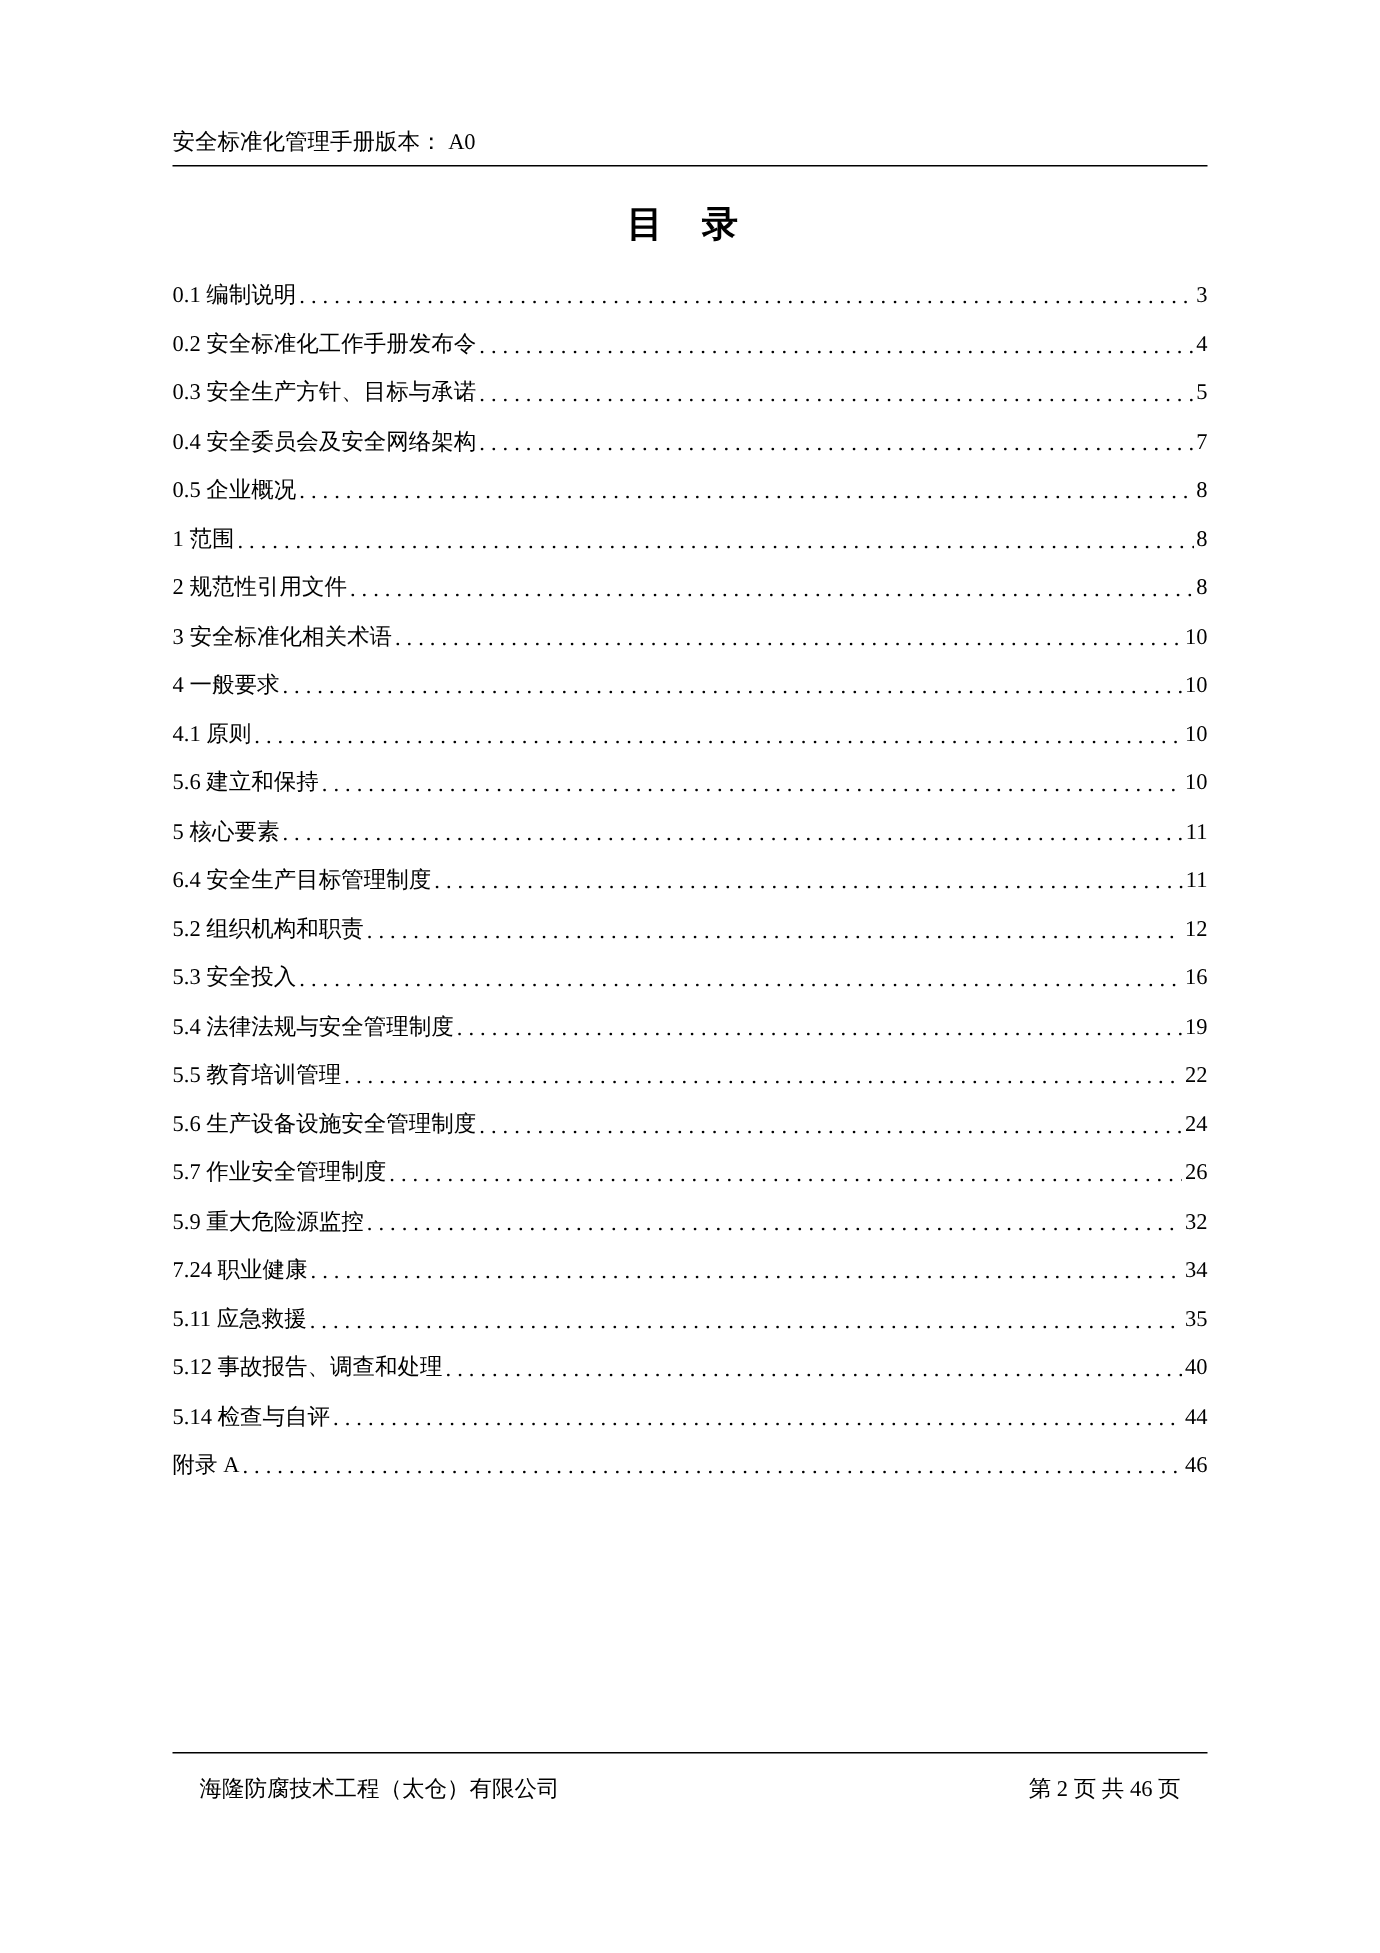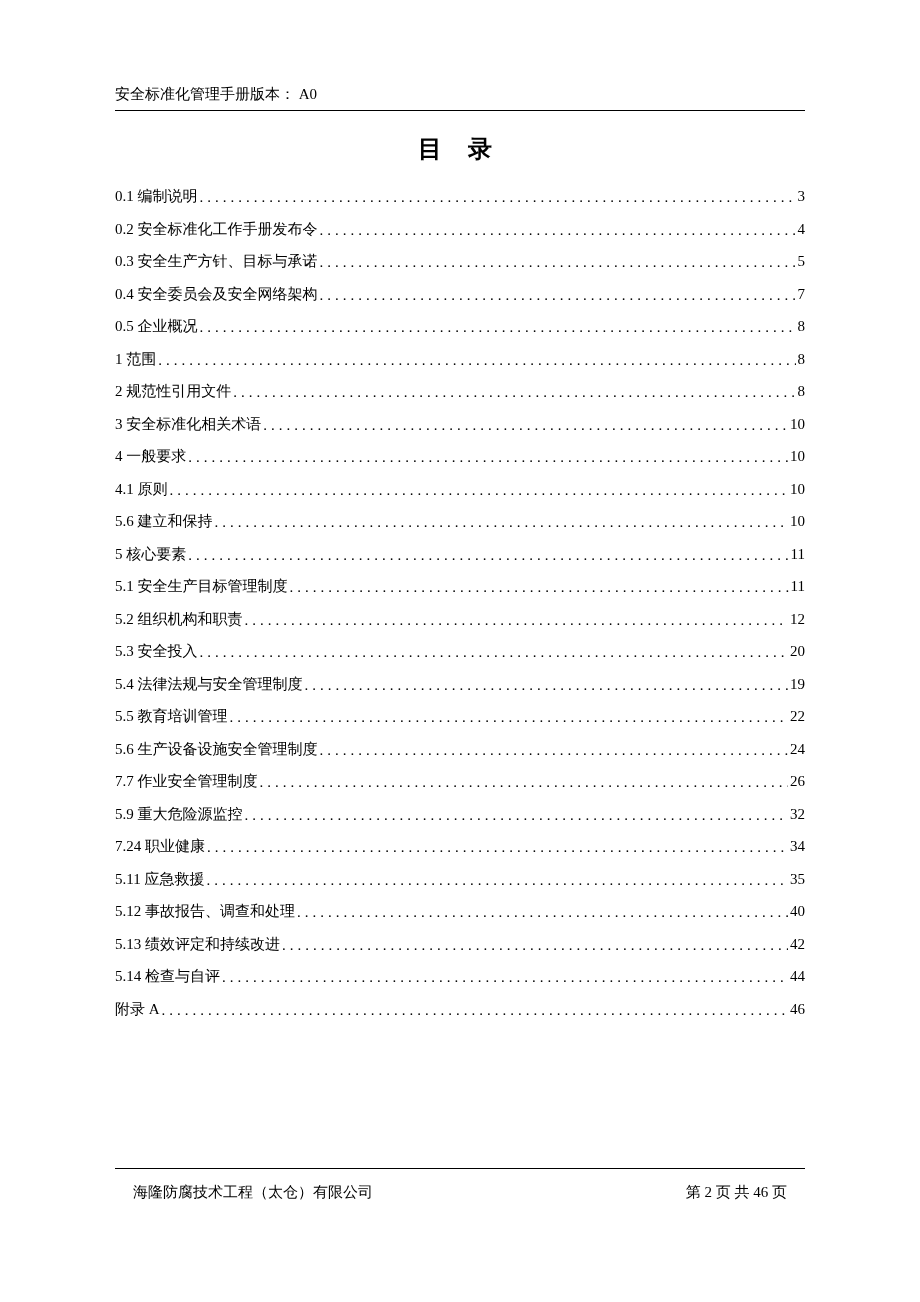--- a/index.html
+++ b/index.html
@@ -142,51 +142,51 @@
         <span class="toc-label">5.6  建立和保持</span>
         <span class="toc-leader"></span>
         <span class="toc-page">10</span>
       </div>
       <div class="toc-row">
         <span class="toc-label">5 核心要素</span>
         <span class="toc-leader"></span>
         <span class="toc-page">11</span>
       </div>
       <div class="toc-row">
-        <span class="toc-label">5.1 安全生产目标管理制度</span>
+        <span class="toc-label">6.4 安全生产目标管理制度</span>
         <span class="toc-leader"></span>
         <span class="toc-page">11</span>
       </div>
       <div class="toc-row">
         <span class="toc-label">5.2  组织机构和职责</span>
         <span class="toc-leader"></span>
         <span class="toc-page">12</span>
       </div>
       <div class="toc-row">
         <span class="toc-label">5.3 安全投入</span>
         <span class="toc-leader"></span>
-        <span class="toc-page">20</span>
+        <span class="toc-page">16</span>
       </div>
       <div class="toc-row">
         <span class="toc-label">5.4   法律法规与安全管理制度</span>
         <span class="toc-leader"></span>
         <span class="toc-page">19</span>
       </div>
       <div class="toc-row">
         <span class="toc-label">5.5   教育培训管理</span>
         <span class="toc-leader"></span>
         <span class="toc-page">22</span>
       </div>
       <div class="toc-row">
         <span class="toc-label">5.6   生产设备设施安全管理制度</span>
         <span class="toc-leader"></span>
         <span class="toc-page">24</span>
       </div>
       <div class="toc-row">
-        <span class="toc-label">7.7   作业安全管理制度</span>
+        <span class="toc-label">5.7   作业安全管理制度</span>
         <span class="toc-leader"></span>
         <span class="toc-page">26</span>
       </div>
       <div class="toc-row">
         <span class="toc-label">5.9  重大危险源监控</span>
         <span class="toc-leader"></span>
         <span class="toc-page">32</span>
       </div>
       <div class="toc-row">
         <span class="toc-label">7.24   职业健康</span>
@@ -195,25 +195,20 @@
       </div>
       <div class="toc-row">
         <span class="toc-label">5.11   应急救援</span>
         <span class="toc-leader"></span>
         <span class="toc-page">35</span>
       </div>
       <div class="toc-row">
         <span class="toc-label">5.12  事故报告、调查和处理</span>
         <span class="toc-leader"></span>
         <span class="toc-page">40</span>
-      </div>
-      <div class="toc-row">
-        <span class="toc-label">5.13  绩效评定和持续改进</span>
-        <span class="toc-leader"></span>
-        <span class="toc-page">42</span>
       </div>
       <div class="toc-row">
         <span class="toc-label">5.14  检查与自评</span>
         <span class="toc-leader"></span>
         <span class="toc-page">44</span>
       </div>
       <div class="toc-row">
         <span class="toc-label">附录 A</span>
         <span class="toc-leader"></span>
         <span class="toc-page">46</span>

